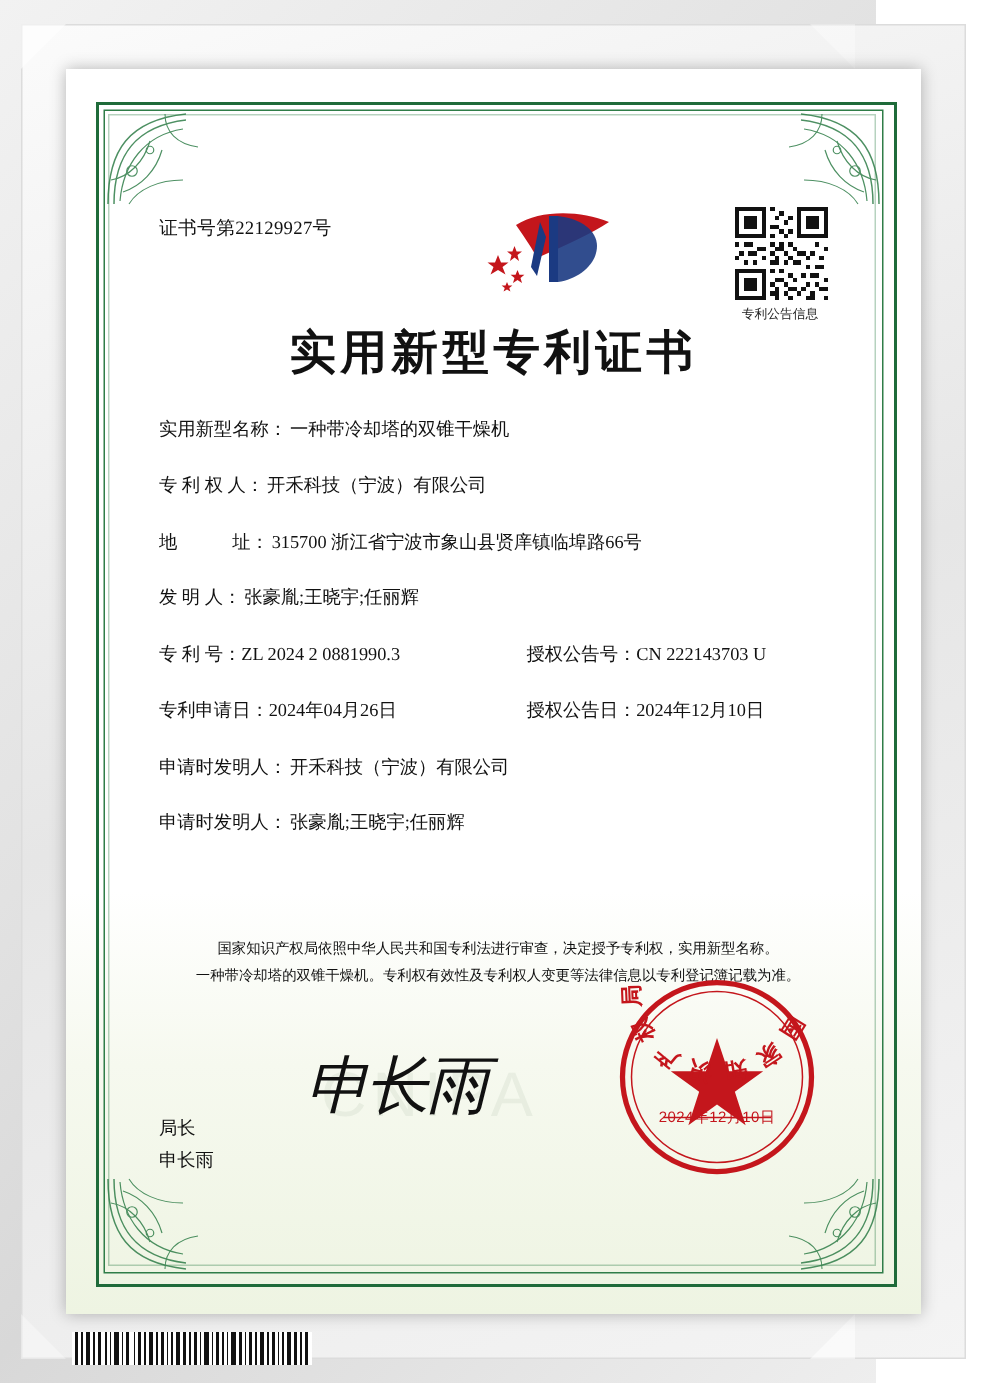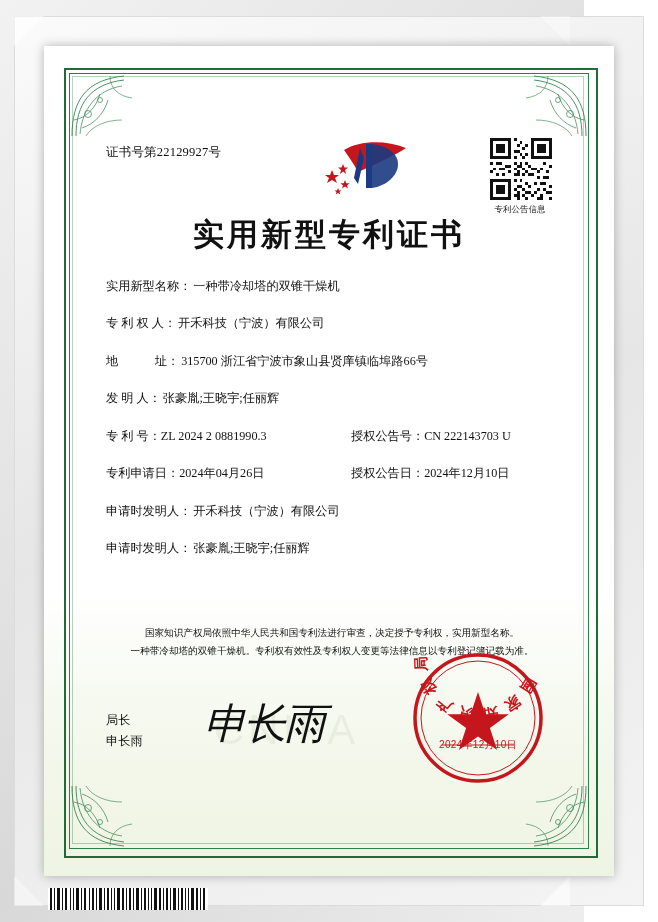--- a/index.html
+++ b/index.html
@@ -176,21 +176,21 @@
     width: 452px;
     font-size: 9.6px;
     color: #111;
     line-height: 1.9;
     text-align: center;
   }
 
   
   .sig-label {
     position: absolute;
-    left: 62px; top: 664px;
+    left: 62px; top: 696px;
     font-size: 12.2px;
     color: #111;
     line-height: 1.7;
   }
   .signature {
     position: absolute;
     left: 160px; top: 650px;
     width: 200px; height: 62px;
     font-family: "Liberation Serif", serif;
     font-size: 42px;

